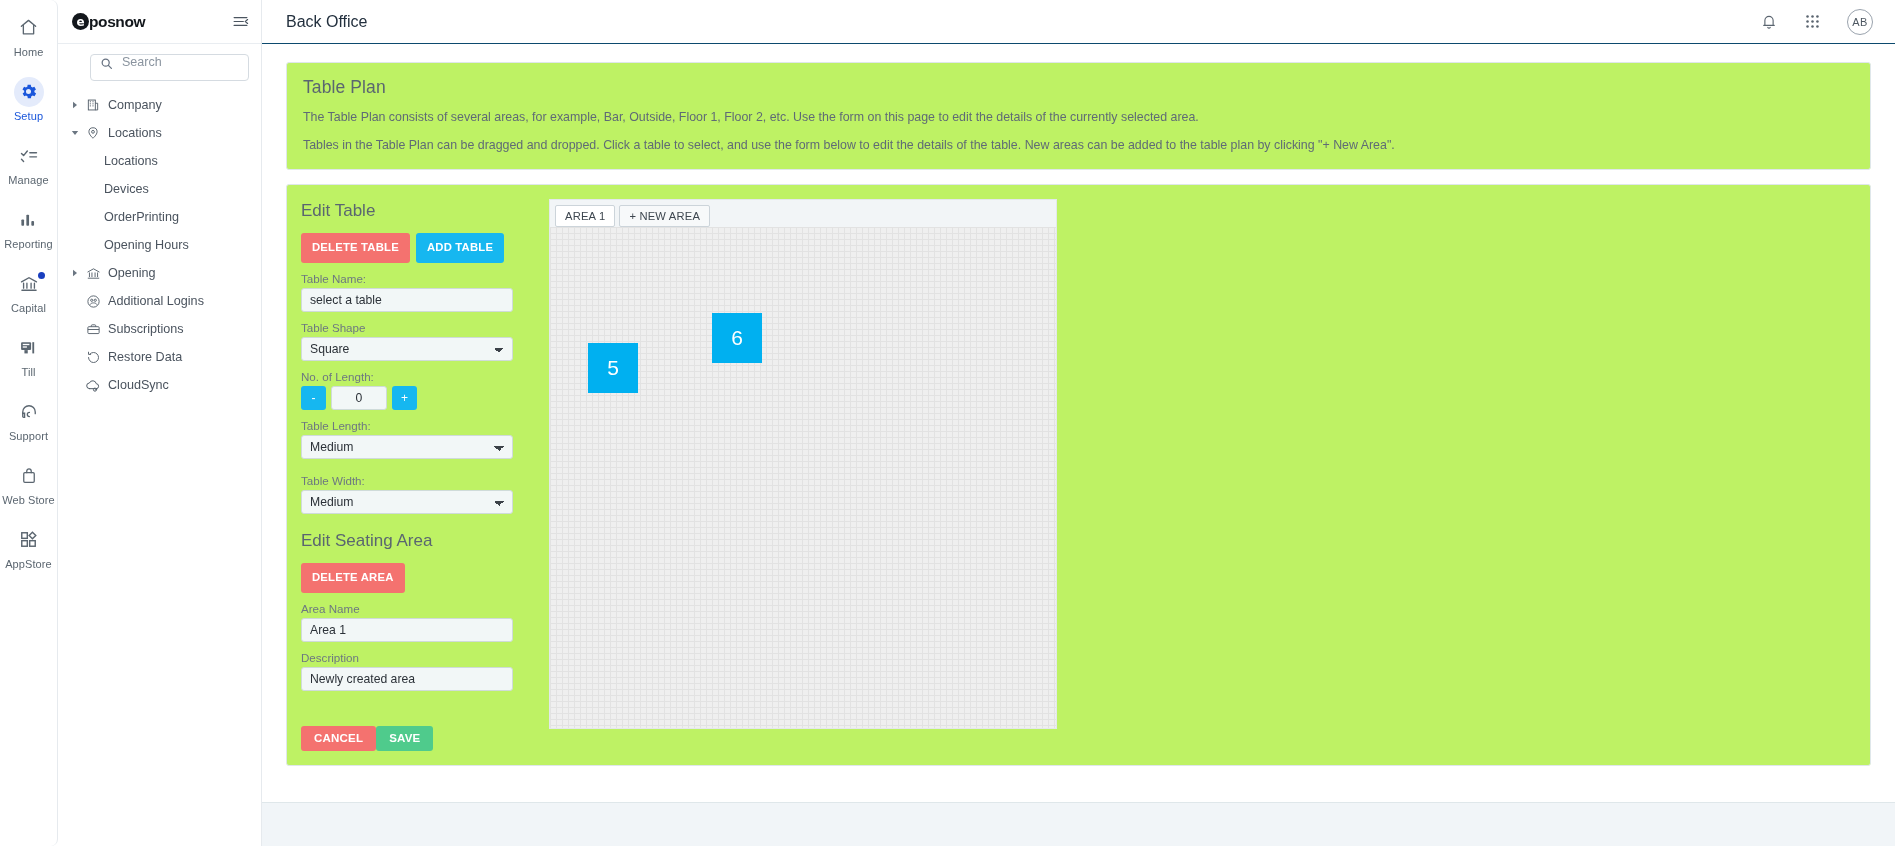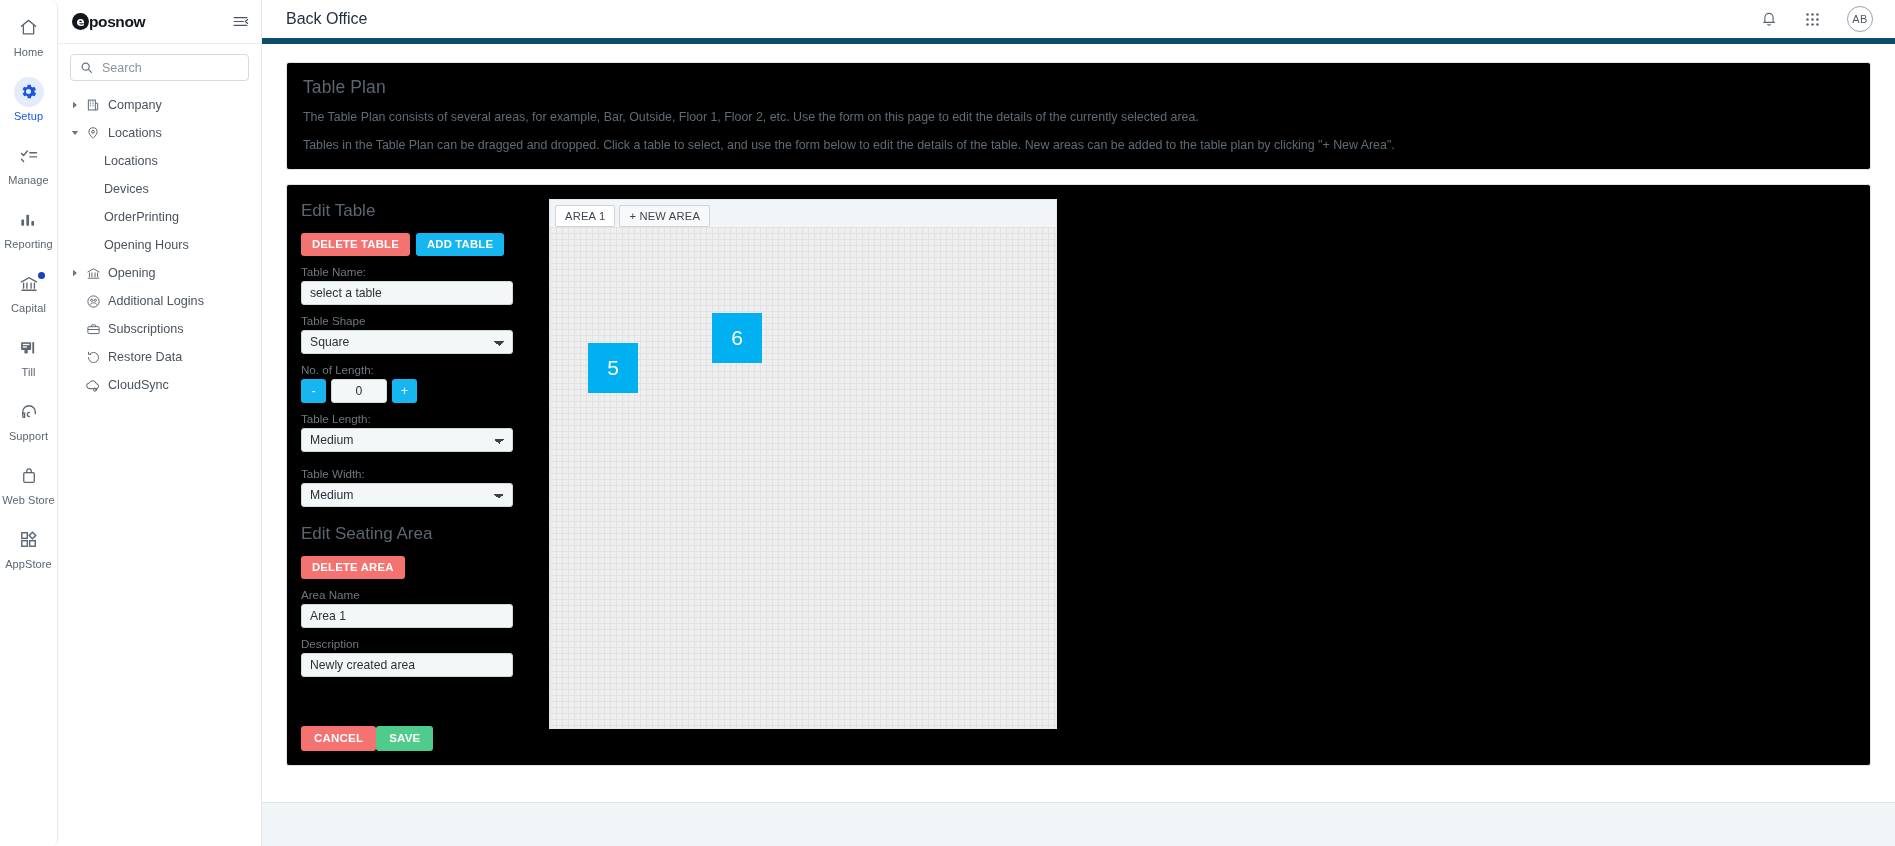--- a/index.html
+++ b/index.html
@@ -63,22 +63,23 @@
   }
   .logo-text {
     font-size: 15.5px; font-weight: 700; color: #13171c;
     letter-spacing: -0.4px; margin-left: -1px;
   }
   .collapse-btn { color: #4b5560; cursor: pointer; display: flex; }
 
   #search-wrap { padding: 10px 12px 6px 12px; }
   #search-box {
     height: 27px; border: 1px solid #d5dbe1; border-radius: 4px;
-    display: flex; align-items: center; gap: 7px; padding: 10px 9px;
+    display: flex; align-items: flex-end; gap: 7px; padding: 10px 9px;
     background: #fff;
+    margin-left: 20px;
   }
   #search-box .sico { color: #667180; display: flex; }
   #search-input {
     border: none; outline: none; flex: 1; font-size: 12.5px;
     color: #2a313a; background: transparent;
     font-family: "Liberation Sans", sans-serif;
   }
   #search-input::placeholder { color: #8a949f; }
 
   .tree { padding: 4px 0 0 0; }
@@ -94,42 +95,42 @@
     width: 22px; min-width: 22px; display: flex; align-items: center;
     justify-content: center; color: #55606b; margin-right: 4px;
   }
   .tree-row .t-label { white-space: nowrap; text-align: right; }
   .tree-row.child { padding-left: 46px; height: 28px; }
 
   
   #main { flex: 1; height: 846px; display: flex; flex-direction: column; background: #ffffff; }
   #topbar {
     height: 44px; min-height: 44px; background: #fff;
-    border-bottom: 6px solid #0c4a6e;
+    border-bottom: 1px solid #0c4a6e;
     display: flex; align-items: center; justify-content: space-between;
     padding: 0 22px 0 24px;
   }
   #topbar-title { font-size: 16px; color: #23303e; }
   #topbar-right { display: flex; align-items: center; gap: 26px; }
   .tb-ico { color: #5a646f; cursor: pointer; display: flex; }
   #avatar {
     width: 26px; height: 26px; border-radius: 50%;
     border: 1px solid #9aa3ad; color: #4e5862;
     font-size: 11px; display: flex; align-items: center; justify-content: center;
     cursor: pointer; letter-spacing: .3px;
   }
 
   #content {
     flex: 1; background: #ffffff; padding: 18px 24px 0 24px;
     overflow: hidden;
   }
 
   
   .card {
-    border: 1px solid #dfe7ea; border-radius: 3px; background: #000000;
+    border: 1px solid #dfe7ea; border-radius: 3px; background: #bef264;
   }
   #info-card { padding: 14px 14px 16px 14px; }
   #page-title {
     font-size: 17.5px; color: #5a6670; font-weight: 400;
     margin: 0 0 12px 2px; letter-spacing: .1px;
   }
   .info-line {
     font-size: 12.4px; color: #5f6b75; margin: 12px 0 13px 2px; line-height: 1.2;
   }
   .info-line:last-child { margin-bottom: 0; }
@@ -143,21 +144,21 @@
   
   #form-col { width: 212px; min-width: 212px; padding-left: 0; }
   .sec-title {
     font-size: 17px; color: #5a6670; font-weight: 400;
     margin: 2px 0 12px 0;
   }
   .btn {
     border: none; border-radius: 3px; color: #fff; cursor: pointer;
     font-size: 11.3px; font-weight: 700; letter-spacing: .2px;
     font-family: "Liberation Sans", sans-serif;
-    padding: 0 11px; height: 23px; line-height: 23px;
+    padding: 0 11px; height: 30px; line-height: 23px;
     display: inline-flex; align-items: center; justify-content: center;
   }
   .btn-red { background: #f4726f; }
   .btn-blue { background: #16b7f0; }
   .btn-green { background: #4fcb8c; }
   .btn-row { display: flex; gap: 6px; margin-bottom: 9px; }
 
   .fl { font-size: 11.6px; color: #6d7880; margin-bottom: 3px; display: block; }
   .inp {
     width: 100%; height: 24px; border: 1px solid #cfdbd9; border-radius: 3px;

